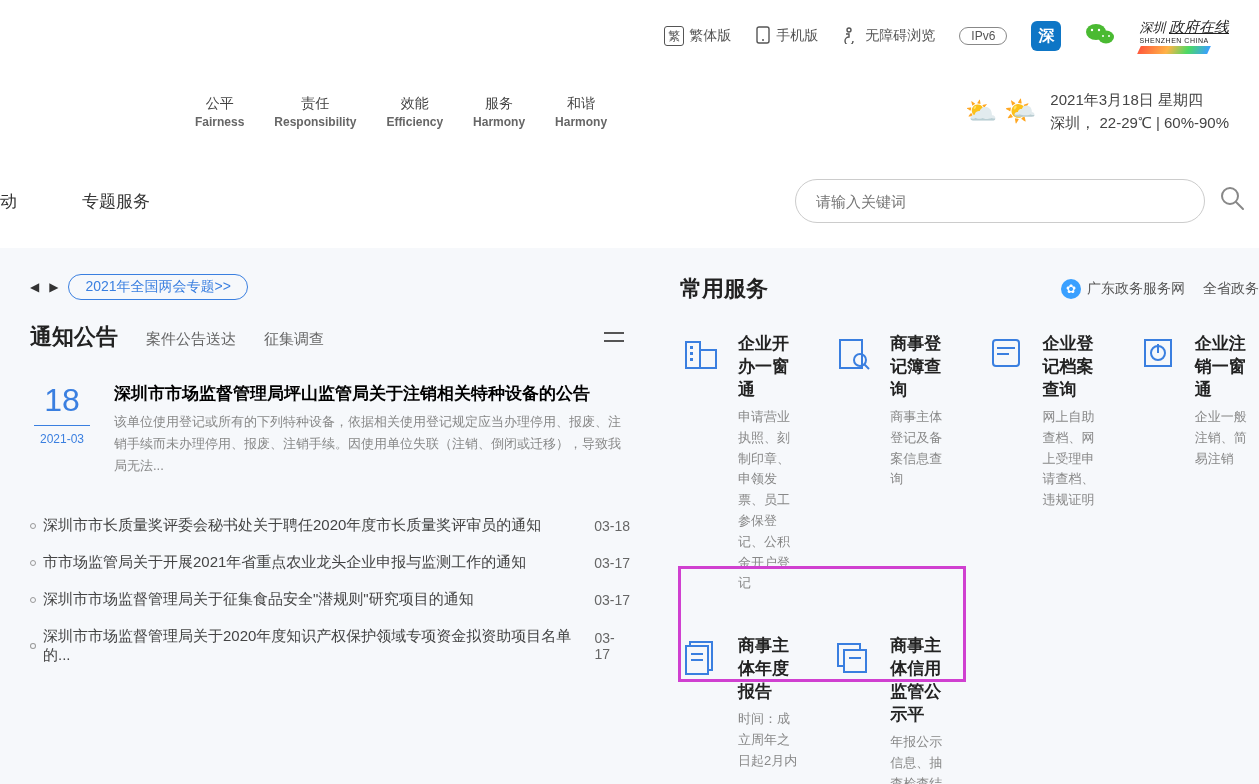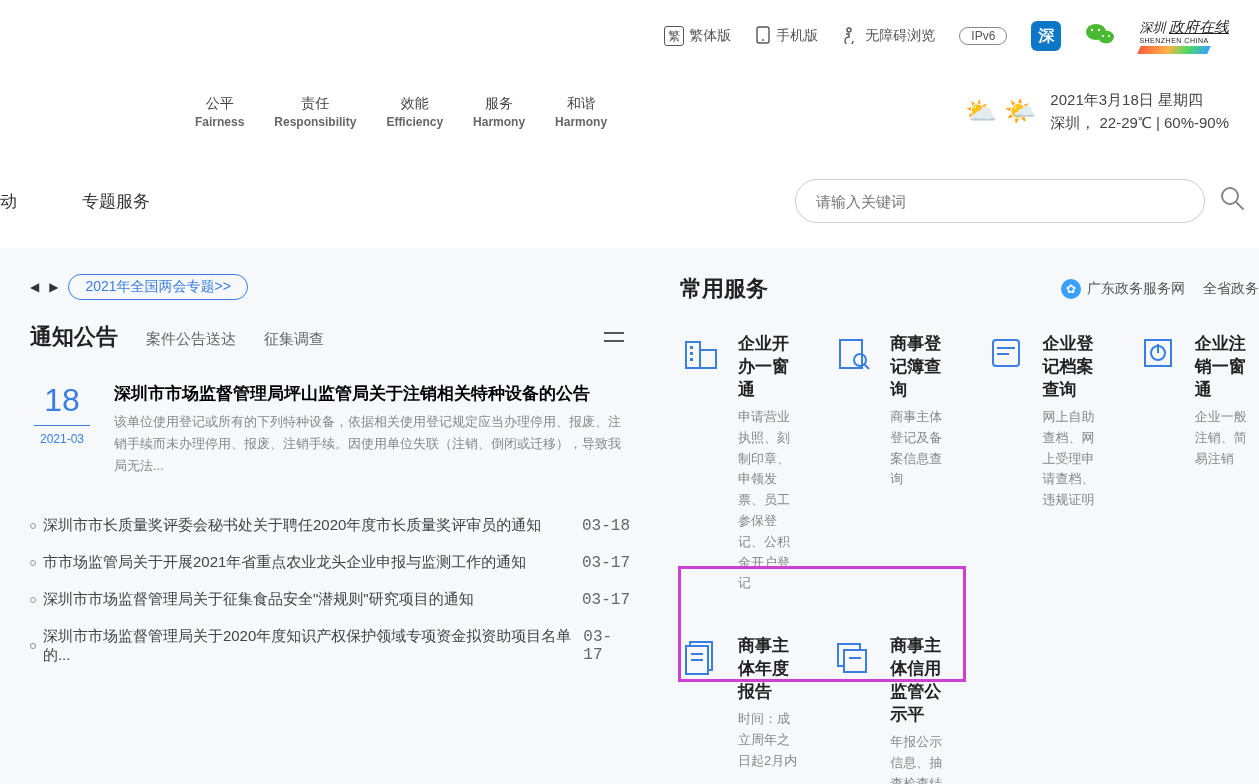--- a/index.html
+++ b/index.html
@@ -218,21 +218,21 @@
       color: #444;
     }
     .news-title { display: flex; align-items: center; gap: 7px;}
     .news-title::before {
       content: '';
       width: 4px;
       height: 4px;
       border: 1px solid #999;
       border-radius: 50%;
     }
-    .news-date { color: #666; font-size: 16px; font-family: Liberation Mono, monospace;}
+    .news-date { color: #666; font-size: 14px;}
 
     
     .svc-header {
       display: flex;
       align-items: center;
       margin-bottom: 28px;
     }
     .svc-title { font-size: 22px; font-weight: bold; color: #222; }
     .svc-links {
       margin-left: auto;

